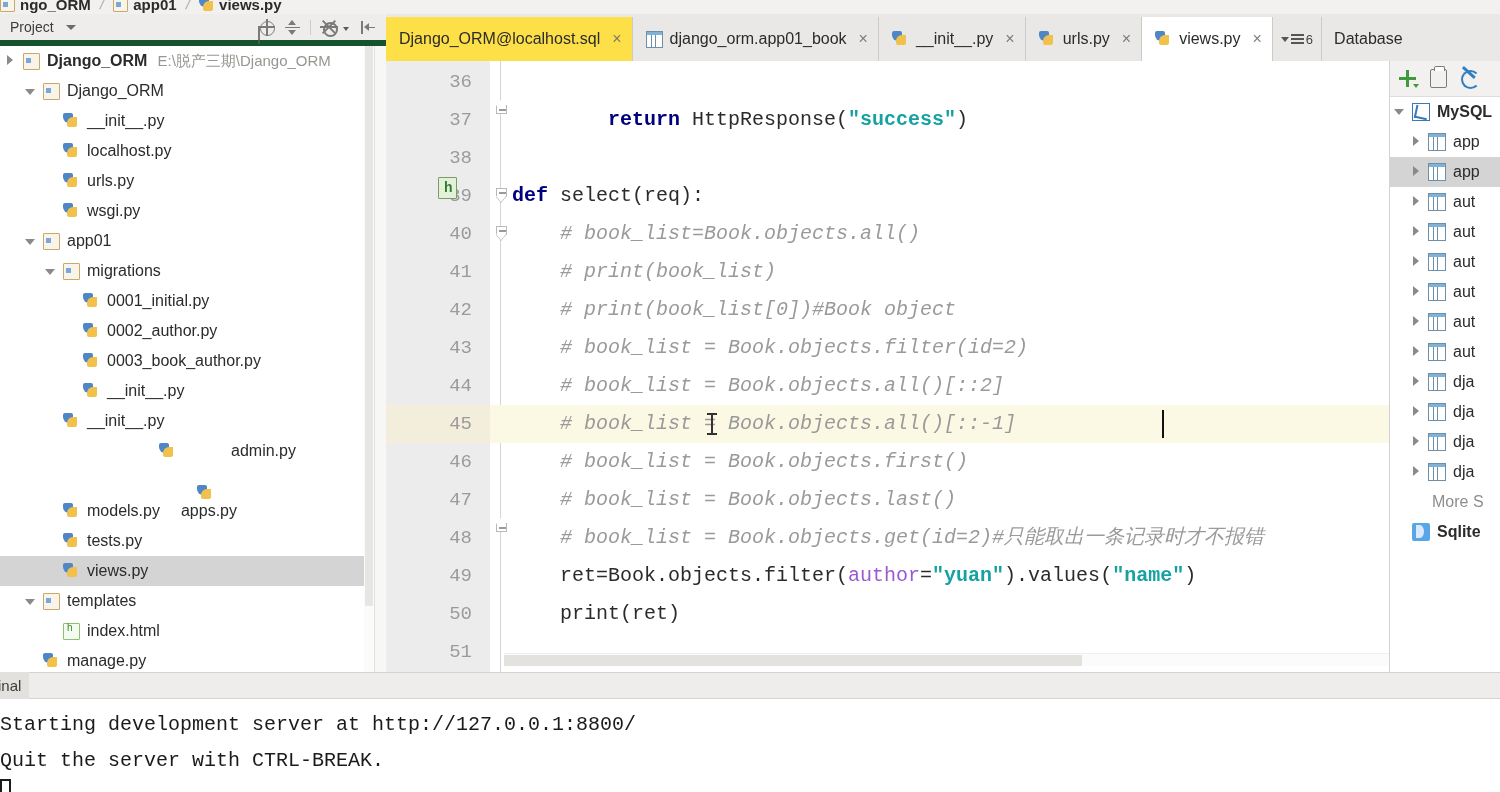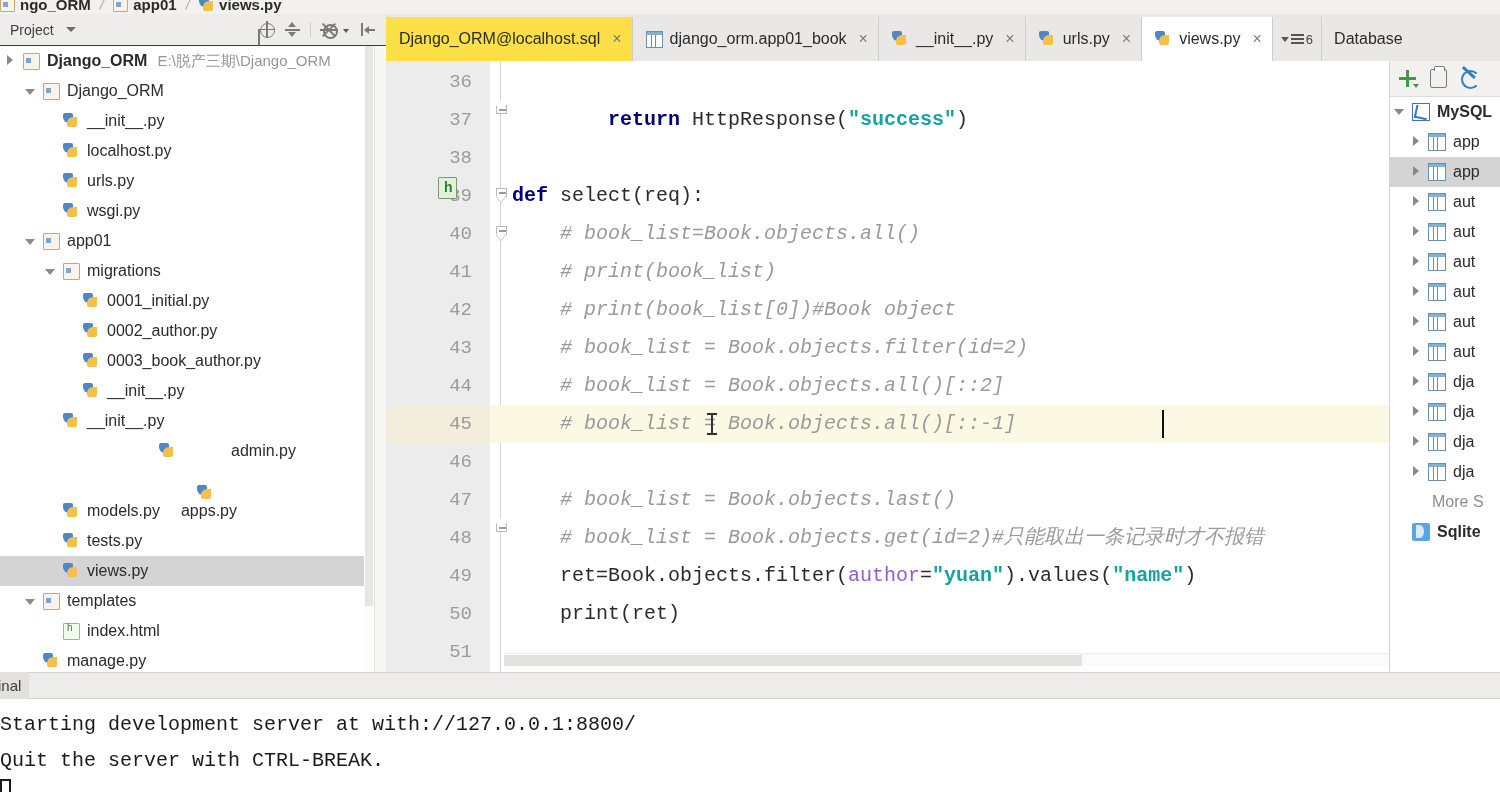--- a/index.html
+++ b/index.html
@@ -38,21 +38,21 @@
   .ic-html { background:#f3faf0; border:1px solid #8fbf72; border-radius:1px; }
   .ic-html:after{ content:"h"; position:absolute; left:3px; top:-2px; font-size:10px; color:#3d8b28; font-family:"Liberation Sans",sans-serif;}
   
   .ic-table { background:#ffffff; border:1.2px solid #6f8ea8; }
   .ic-table:before {content:""; position:absolute; left:0; top:0; right:0; height:3px; background:#7fb2d6;}
   .ic-table:after {content:""; position:absolute; left:4px; top:3px; bottom:0; width:1px; background:#6f8ea8; box-shadow:4px 0 0 #6f8ea8;}
 
   
   .left-panel { position:absolute; left:0; top:14px; width:386px; height:658px; background:#ffffff; }
   .lp-header {
-    height:32px; background:#eeedec; border-bottom:1px solid #14532d;
+    height:32px; background:#eeedec; border-bottom:6px solid #14532d;
     display:flex; align-items:center; padding:0 6px;
   }
   .lp-title { font-size:14px; color:#3c3c3c; padding-left:4px; }
   .lp-caret { margin-left:12px; width:0;height:0;border-left:5px solid transparent;border-right:5px solid transparent;border-top:5px solid #6d6b68; }
   .lp-tools { margin-left:auto; display:flex; align-items:center; gap:9px; padding-right:4px; }
   .tbtn { width:17px; height:17px; position:relative; opacity:.78; }
   .tb-locate:before{content:"";position:absolute;left:2px;top:2px;width:13px;height:13px;border:1.6px solid #5a5a5a;border-radius:50%;}
   .tb-locate:after{content:"";position:absolute;left:8px;top:0px;width:1.6px;height:17px;background:#5a5a5a;box-shadow:-8px 8px 0 0 #5a5a5a,-8px -0px 0 0 transparent;}
   .tb-locate i{position:absolute;left:0;top:7.6px;width:17px;height:1.6px;background:#5a5a5a;}
   .tb-collapse:before{content:"";position:absolute;left:1px;top:8px;width:15px;height:1.7px;background:#5a5a5a;}
@@ -458,20 +458,21 @@
         <div class="hl-gut" style="top: 344px;"></div>
         <div class="hl-line" style="top: 344px;"></div>
         <div class="cl" style="top: 344px;">
           <span class="lno">45</span>
           <span class="ctext"><span class="cm">    # book_list = Book.objects.all()[::-1]</span></span>
           <span class="caret-bar" style="left: 776px;"></span>
           <span class="mouse-ibeam" style="left: 321px;"></span>
         </div>
         <div class="cl" style="top: 382px;">
           <span class="lno">46</span>
+          <span class="ctext"><span class="cm">    # book_list = Book.objects.first()</span></span>
         </div>
         <div class="cl" style="top: 420px;">
           <span class="lno">47</span>
           <span class="ctext"><span class="cm">    # book_list = Book.objects.last()</span></span>
         </div>
         <div class="cl" style="top: 458px;">
           <span class="lno">48</span>
           <span class="fold-mark" style="left: 110px; top: 4px;">
             <span class="fm-box"></span>
             <span class="fm-tip-up"></span>
@@ -593,19 +594,19 @@
           <span class="rlbl bold">Sqlite</span>
         </div>
       </div>
   </div>
 
   <div class="bottom">
     <div class="bt-tabs">
       <span class="bt-tab">inal</span>
     </div>
     <div class="term" id="term">
-        <div class="ln">Starting development server at with://127.0.0.1:8800/</div>
+        <div class="ln">Starting development server at http://127.0.0.1:8800/</div>
         <div class="ln">Quit the server with CTRL-BREAK.</div>
         <div style="line-height: 10px;"><span class="term-cursor"></span></div>
       </div>
   </div>
 
 </div>
 
 </body></html>

